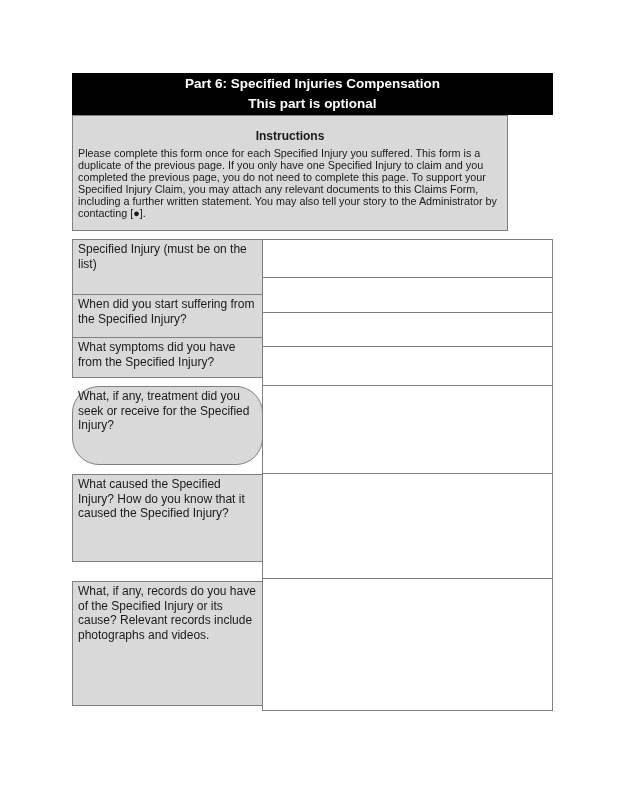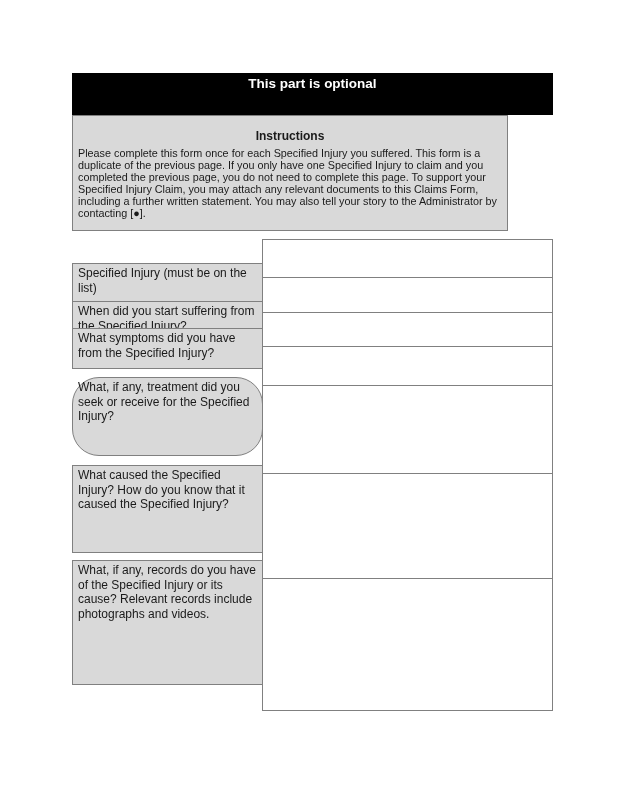--- a/index.html
+++ b/index.html
@@ -79,41 +79,42 @@
     border: 1px solid #808080;
     font-size: 12px;
     line-height: 14.5px;
     padding: 2px 4px 0 5px;
   }
   .rb {
     box-sizing: border-box;
     background: #ffffff;
     border: 1px solid #808080;
   }
-  .lb1 { height: 39px; margin-top: 24px; }
-  .lb2 { height: 28px; margin-top: -1px; }
+  .lb1 { height: 56px; }
+  .lb2 { height: 44px; margin-top: -1px; }
   .lb3 { height: 35px; margin-top: -1px; }
   .lb4 { height: 41px; margin-top: -1px; }
   .lb5 { height: 79px; margin-top: 8px; border-radius: 27px; }
   .lb6 { height: 88px; margin-top: 9px; }
-  .lb7 { height: 125px; margin-top: 7px; }
+  .lb7 { height: 125px; margin-top: 19px; }
   .rb1 { height: 39px; }
   .rb2 { height: 36px; margin-top: -1px; }
   .rb3 { height: 35px; margin-top: -1px; }
   .rb4 { height: 40px; margin-top: -1px; }
   .rb5 { height: 89px; margin-top: -1px; }
   .rb6 { height: 106px; margin-top: -1px; }
   .rb7 { height: 133px; margin-top: -1px; }
 </style>
 </head>
 <body>
 
 <div class="doc">
 
   <div class="part-header">
+    <div>Part 6: Specified Injuries Compensation</div>
     <div>This part is optional</div>
   </div>
 
   <div class="instructions">
     <div class="ins-title">Instructions</div>
     <div class="ins-body">Please complete this form once for each Specified Injury you suffered. This form is a duplicate of the previous page. If you only have one Specified Injury to claim and you completed the previous page, you do not need to complete this page. To support your Specified Injury Claim, you may attach any relevant documents to this Claims Form, including a further written statement. You may also tell your story to the Administrator by contacting [●].</div>
   </div>
 
   <div class="qa">
     <div class="col-left">

